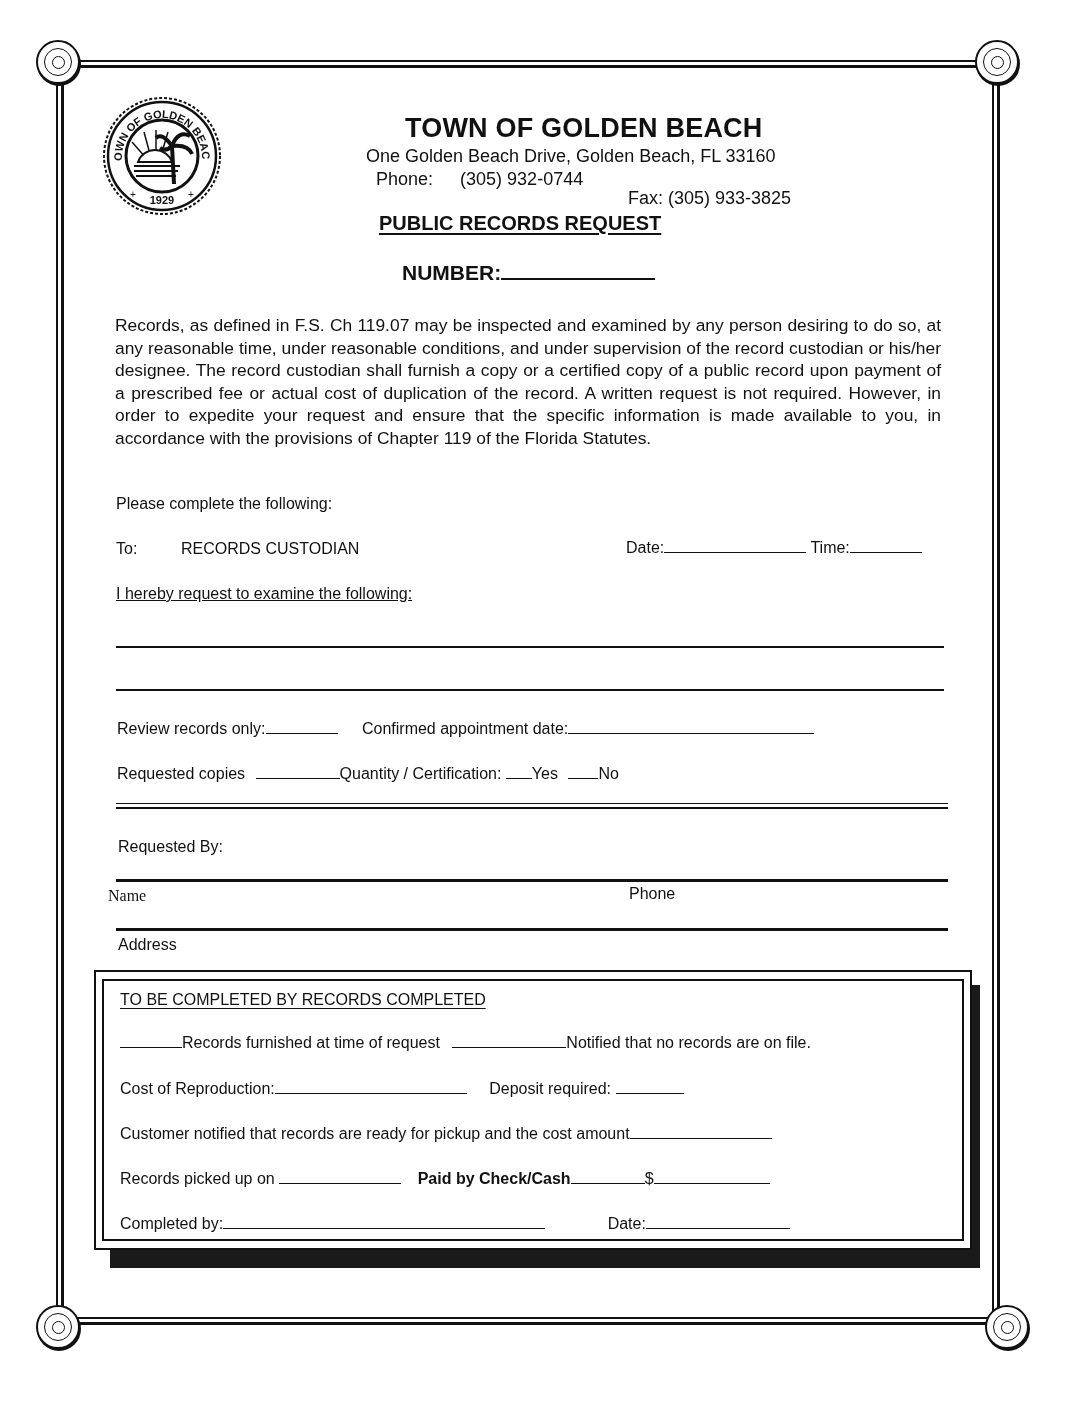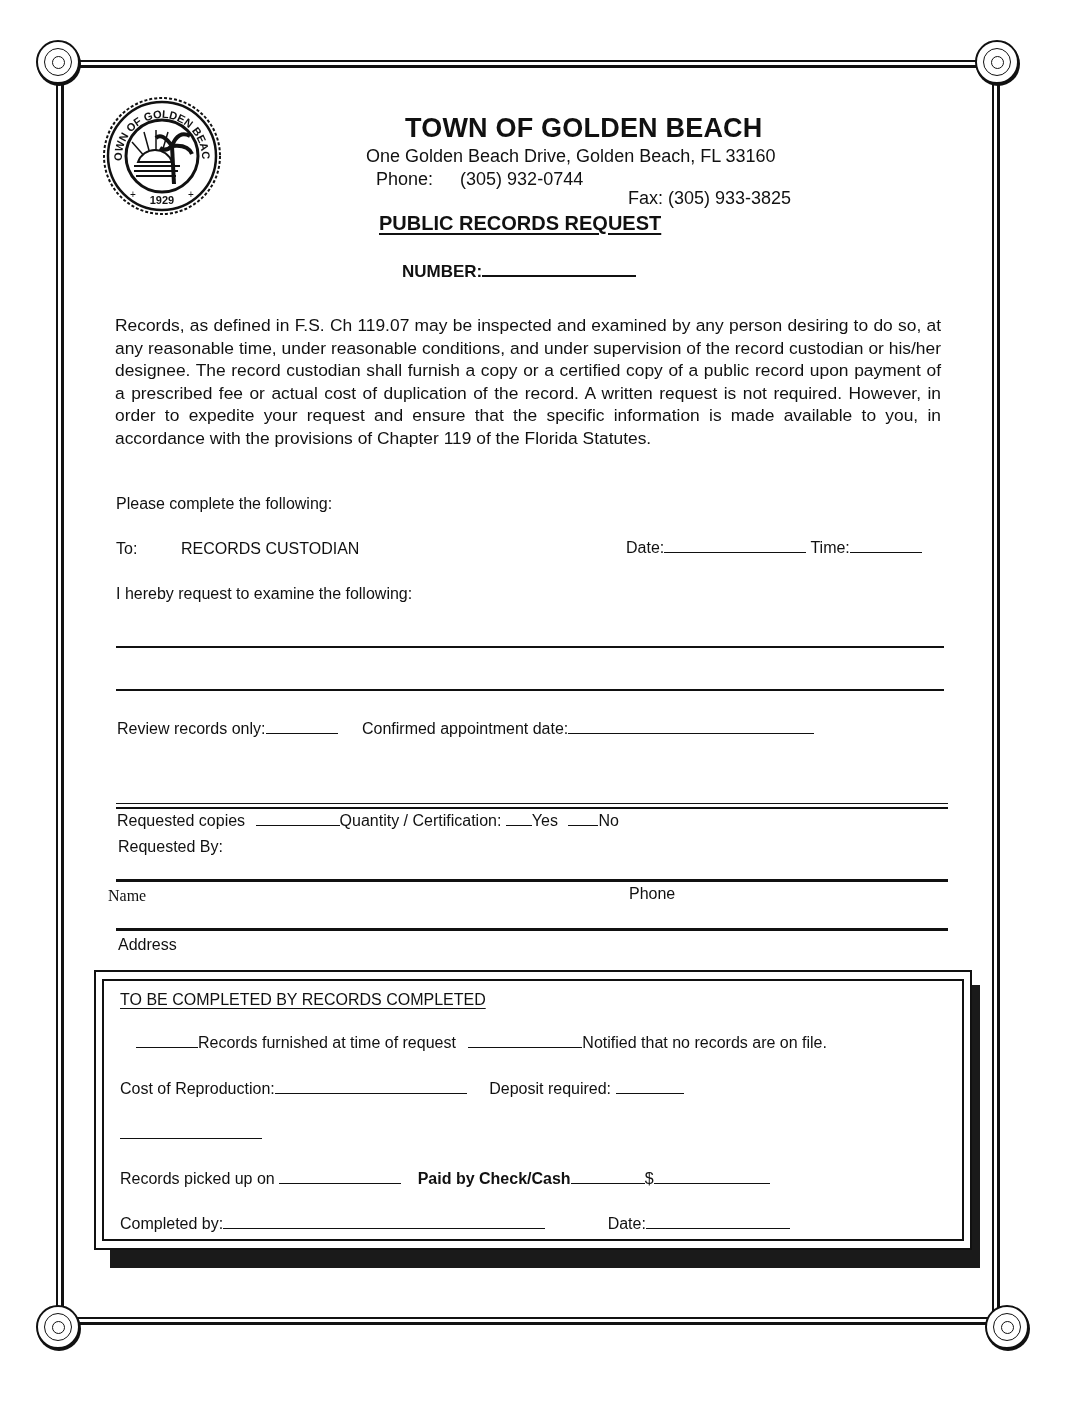--- a/index.html
+++ b/index.html
@@ -10,21 +10,21 @@
   .frame-h { position:absolute; height:8px; border-top:2px solid #111; border-bottom:3px solid #111; box-sizing:border-box; }
   .frame-v { position:absolute; width:8px; border-left:2px solid #111; border-right:3px solid #111; box-sizing:border-box; }
   .corner { position:absolute; width:44px; height:44px; border-radius:50%; border:2px solid #111; background:#fff; box-sizing:border-box;
             box-shadow: 1px 2px 0 #111; }
   .corner .ring { position:absolute; left:6px; top:6px; width:28px; height:28px; border:1.5px solid #111; border-radius:50%; box-sizing:border-box; }
   .corner .dot { position:absolute; left:14px; top:14px; width:13px; height:13px; border:1.5px solid #111; border-radius:50%; box-sizing:border-box; }
 
   .title { font-weight:bold; font-size:27px; letter-spacing:0.2px; }
   .addr { font-size:18px; }
   .heading-u { font-weight:bold; font-size:20px; text-decoration:underline; text-underline-offset:3px; }
-  .number-lbl { font-weight:bold; font-size:17px; }
+  .number-lbl { font-weight:bold; font-size:21px; }
   .para { font-size:17.4px; line-height:22.5px; text-align:justify; width:826px; }
   .txt { font-size:16px; white-space:nowrap; }
   .blank { display:inline-block; border-bottom:1.5px solid #111; vertical-align:baseline; height:14px; }
   .rule { position:absolute; height:0; border-top:2px solid #111; }
   .rule-thick { position:absolute; height:0; border-top:3px solid #111; }
 
   .custodian-box { position:absolute; left:94px; top:970px; width:878px; height:280px; border:2px solid #111; box-sizing:border-box; background:#fff; }
   .custodian-inner { position:absolute; left:6px; top:7px; right:6px; bottom:7px; border:2px solid #111; }
   .shadow-bar { position:absolute; left:110px; top:1250px; width:870px; height:18px; background:#1a1a1a; }
   .shadow-side { position:absolute; left:972px; top:985px; width:8px; height:270px; background:#1a1a1a; }
@@ -108,30 +108,30 @@
 <div class="abs txt" style="left:116px; top:495px;">Please complete the following:</div>
 
 <div class="abs txt" style="left:116px; top:540px;">To:</div>
 <div class="abs txt" style="left:181px; top:540px;">RECORDS CUSTODIAN</div>
 
 <div class="abs txt" style="left:626px; top:538px;">
   <span>Date:</span><span class="blank" style="width:142px;"></span>
   <span>Time:</span><span class="blank" style="width:72px;"></span>
 </div>
 
-<div class="abs txt" style="left:116px; top:585px;">I hereby request to examine the following:</div>
+<div class="abs txt" style="left:116px; top:585px;text-decoration:underline;">I hereby request to examine the following:</div>
 <div class="rule" style="left:116px; top:646px; width:828px;"></div>
 <div class="rule" style="left:116px; top:689px; width:828px;"></div>
 
 <div class="abs txt" style="left:117px; top:719px;">
   <span>Review records only:</span><span class="blank" style="width:72px;"></span>
   <span style="margin-left:20px;">Confirmed appointment date:</span><span class="blank" style="width:246px;"></span>
 </div>
 
-<div class="abs txt" style="left:117px; top:764px;margin-top:47px;">
+<div class="abs txt" style="left:117px; top:764px;">
   <span>Requested copies</span>
   <span class="blank" style="width:84px; margin-left:6px;"></span><span>Quantity / Certification:</span>
   <span class="blank" style="width:26px;"></span><span>Yes</span>
   <span class="blank" style="width:30px; margin-left:6px;"></span><span>No</span>
 </div>
 
 <div class="rule" style="left:116px; top:803px; width:832px; border-top-width:1px;"></div>
 <div class="rule" style="left:116px; top:807px; width:832px;"></div>
 
 <div class="abs txt" style="left:118px; top:838px;">Requested By:</div>
@@ -142,33 +142,33 @@
 <div class="abs txt" style="left:118px; top:936px;">Address</div>
 
 <div class="shadow-side"></div>
 <div class="shadow-bar"></div>
 <div class="custodian-box">
   <div class="custodian-inner"></div>
 </div>
 
 <div class="abs txt" style="left:120px; top:991px; text-decoration:underline; text-underline-offset:3px;">TO BE COMPLETED BY RECORDS COMPLETED</div>
 
-<div class="abs txt" style="left:136px; top:1033px;text-align:center;">
+<div class="abs txt" style="left:120px; top:1033px;text-align:center;">
   <span class="blank" style="width:62px;"></span><span>Records furnished at time of request</span>
   <span class="blank" style="width:114px; margin-left:8px;"></span><span>Notified that no records are on file.</span>
 </div>
 
 <div class="abs txt" style="left:120px; top:1079px;">
   <span>Cost of Reproduction:</span><span class="blank" style="width:192px;"></span>
   <span style="margin-left:18px;">Deposit required:</span>
   <span class="blank" style="width:68px;"></span>
 </div>
 
 <div class="abs txt" style="left:120px; top:1124px;">
-  <span class="blank" style="width:142px;"></span>
+  <span>Customer notified that records are ready for pickup and the cost amount</span><span class="blank" style="width:142px;"></span>
 </div>
 
 <div class="abs txt" style="left:120px; top:1169px;">
   <span>Records picked up on</span>
   <span class="blank" style="width:122px;"></span>
   <span style="margin-left:12px;font-weight:bold;">Paid by Check/Cash</span><span class="blank" style="width:74px;"></span><span>$</span><span class="blank" style="width:116px;"></span>
 </div>
 
 <div class="abs txt" style="left:120px; top:1214px;">
   <span>Completed by:</span><span class="blank" style="width:322px;"></span>

